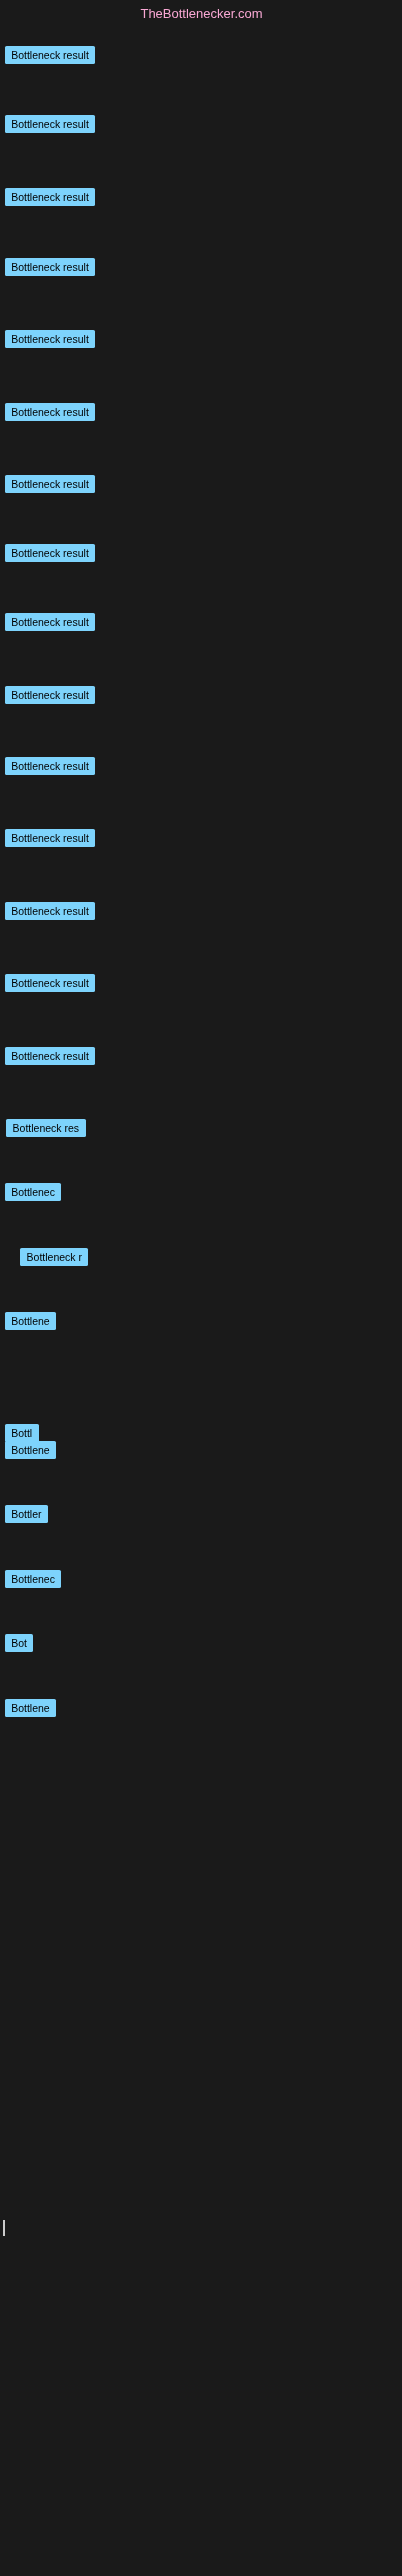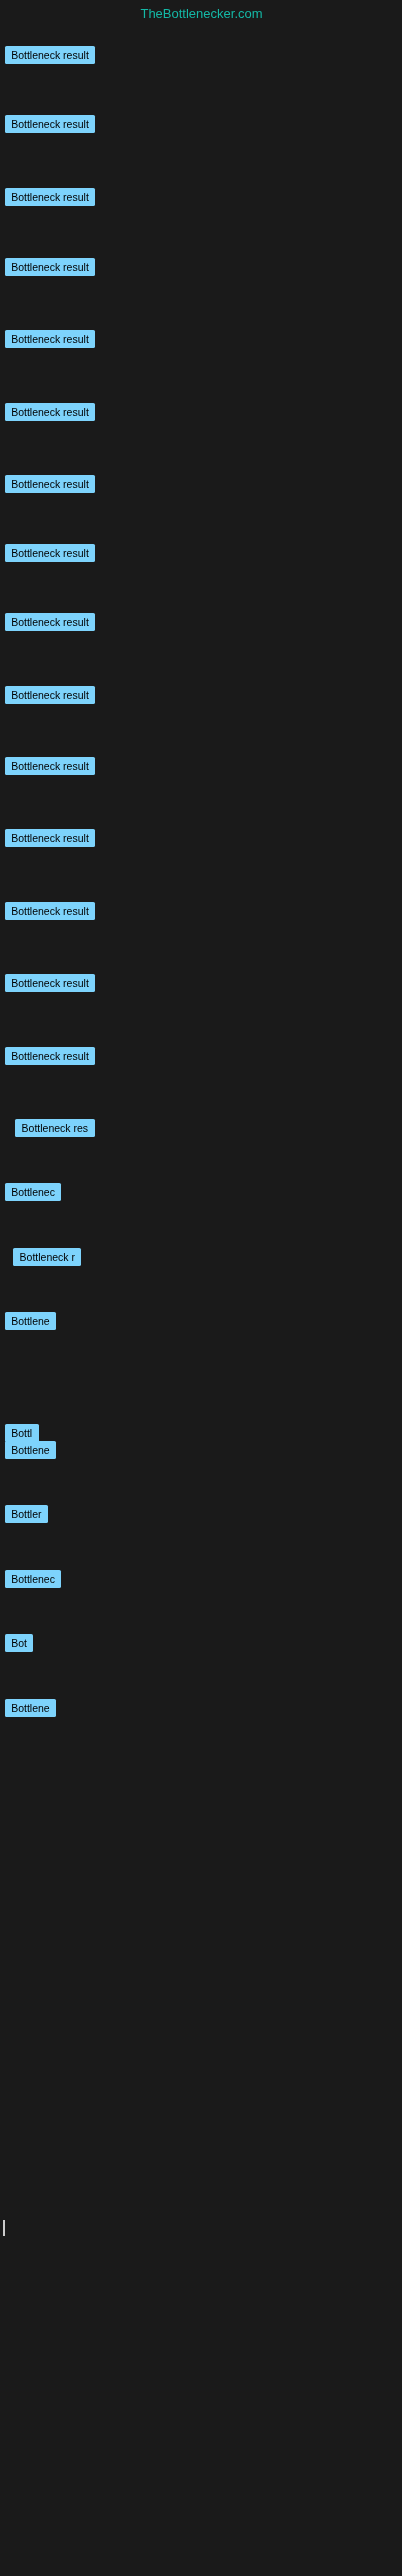--- a/index.html
+++ b/index.html
@@ -11,21 +11,21 @@
     body {
       width: 403px;
       min-height: 2576px;
       background-color: #1a1a1a;
       font-family: Arial, sans-serif;
       position: relative;
     }
 
     .site-title {
       text-align: center;
-      color: #14b8a6;
+      color: #f9a8d4;
       font-size: 13px;
       padding: 6.4px 0;
       font-weight: normal;
     }
 
     .bottleneck-item {
       margin: 0 0 6.4px 0;
       padding: 0 3.2px;
     }
 
@@ -72,23 +72,23 @@
 <div class="bottleneck-item" style="position: absolute; top: 403px; left: 1.6px;"><span class="bottleneck-badge" style="max-width: 105px;">Bottleneck result</span></div>
 <div class="bottleneck-item" style="position: absolute; top: 475px; left: 1.6px;"><span class="bottleneck-badge" style="max-width: 105px;">Bottleneck result</span></div>
 <div class="bottleneck-item" style="position: absolute; top: 544px; left: 1.6px;"><span class="bottleneck-badge" style="max-width: 105px;">Bottleneck result</span></div>
 <div class="bottleneck-item" style="position: absolute; top: 613px; left: 1.6px;"><span class="bottleneck-badge" style="max-width: 105px;">Bottleneck result</span></div>
 <div class="bottleneck-item" style="position: absolute; top: 686px; left: 1.6px;"><span class="bottleneck-badge" style="max-width: 105px;">Bottleneck result</span></div>
 <div class="bottleneck-item" style="position: absolute; top: 757px; left: 1.6px;"><span class="bottleneck-badge" style="max-width: 105px;">Bottleneck result</span></div>
 <div class="bottleneck-item" style="position: absolute; top: 829px; left: 1.6px;"><span class="bottleneck-badge" style="max-width: 105px;">Bottleneck result</span></div>
 <div class="bottleneck-item" style="position: absolute; top: 902px; left: 1.6px;"><span class="bottleneck-badge" style="max-width: 105px;">Bottleneck result</span></div>
 <div class="bottleneck-item" style="position: absolute; top: 974px; left: 1.6px;"><span class="bottleneck-badge" style="max-width: 105px;">Bottleneck result</span></div>
 <div class="bottleneck-item" style="position: absolute; top: 1047px; left: 1.6px;"><span class="bottleneck-badge" style="max-width: 105px;">Bottleneck result</span></div>
-<div class="bottleneck-item" style="position: absolute; top: 1119px; left: 12px;"><span class="bottleneck-badge" style="max-width: 89px;">Bottleneck res</span></div>
+<div class="bottleneck-item" style="position: absolute; top: 1119px; left: 3px;"><span class="bottleneck-badge" style="max-width: 89px;">Bottleneck res</span></div>
 <div class="bottleneck-item" style="position: absolute; top: 1183px; left: 1.6px;"><span class="bottleneck-badge" style="max-width: 64px;">Bottlenec</span></div>
-<div class="bottleneck-item" style="position: absolute; top: 1248px; left: 10px;"><span class="bottleneck-badge" style="max-width: 72px;">Bottleneck r</span></div>
+<div class="bottleneck-item" style="position: absolute; top: 1248px; left: 17px;"><span class="bottleneck-badge" style="max-width: 72px;">Bottleneck r</span></div>
 <div class="bottleneck-item" style="position: absolute; top: 1312px; left: 1.6px;"><span class="bottleneck-badge" style="max-width: 60px;">Bottlene</span></div>
 <div class="bottleneck-item" style="position: absolute; top: 1424px; left: 1.6px;"><span class="bottleneck-badge" style="max-width: 44px;">Bottl</span></div>
 <div class="bottleneck-item" style="position: absolute; top: 1441px; left: 1.6px;"><span class="bottleneck-badge" style="max-width: 60px;">Bottlene</span></div>
 <div class="bottleneck-item" style="position: absolute; top: 1505px; left: 1.6px;"><span class="bottleneck-badge" style="max-width: 52px;">Bottler</span></div>
 <div class="bottleneck-item" style="position: absolute; top: 1570px; left: 1.6px;"><span class="bottleneck-badge" style="max-width: 68px;">Bottlenec</span></div>
 <div class="bottleneck-item" style="position: absolute; top: 1634px; left: 1.6px;"><span class="bottleneck-badge" style="max-width: 32px;">Bot</span></div>
 <div class="bottleneck-item" style="position: absolute; top: 1699px; left: 1.6px;"><span class="bottleneck-badge" style="max-width: 60px;">Bottlene</span></div>
 
 
 </body></html>

